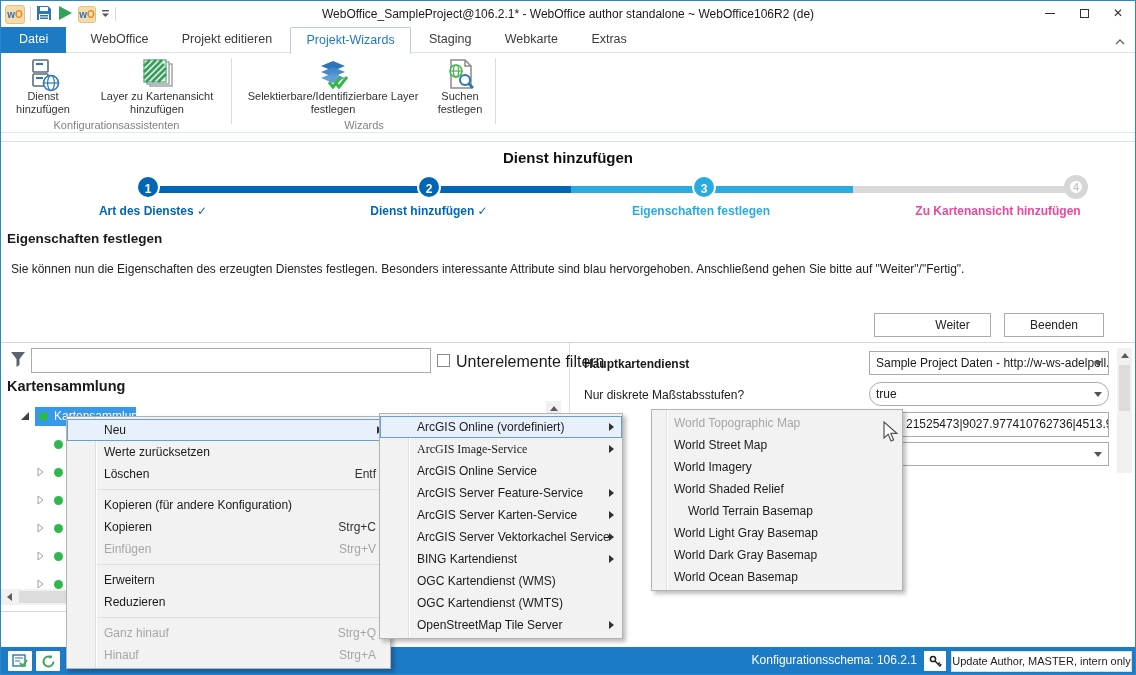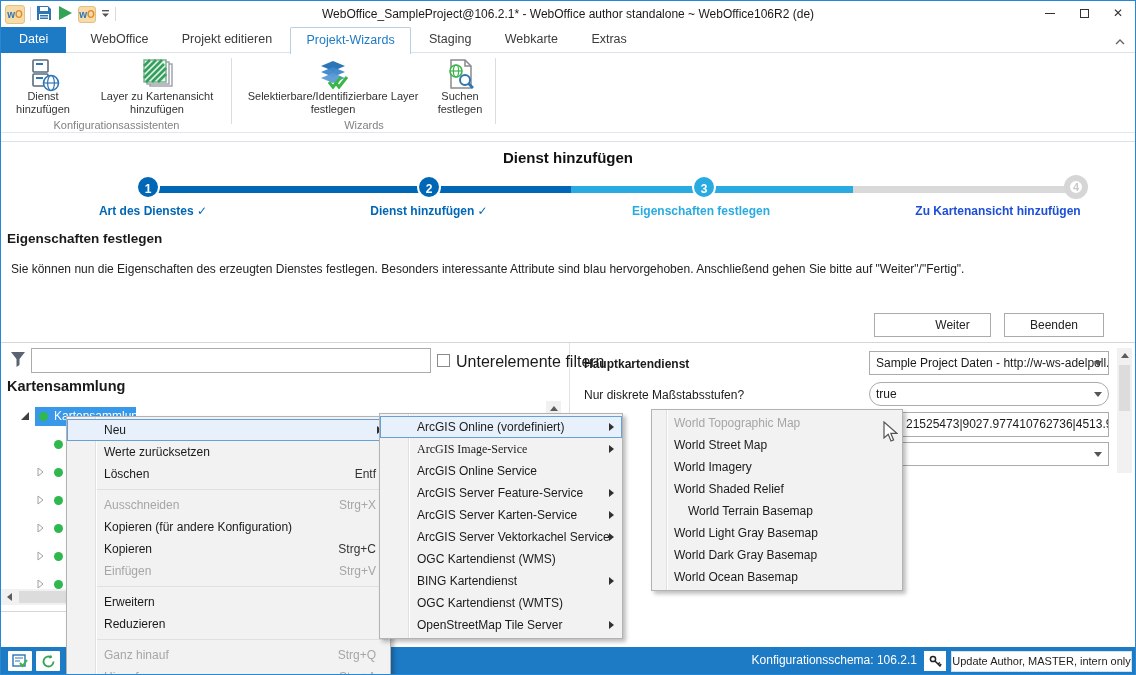--- a/index.html
+++ b/index.html
@@ -229,21 +229,21 @@
     <div class="pseg" style="left:147px;width:281px;background:#0067b6;"></div>
     <div class="pseg" style="left:428px;width:275px;background:linear-gradient(90deg,#0067b6 0 142px,#29abe2 142px);"></div>
     <div class="pseg" style="left:703px;width:372px;background:linear-gradient(90deg,#29abe2 0 149px,#d9d9d9 149px);"></div>
     <div class="pcircle" style="left:135px;background:#0067b6;">1</div>
     <div class="pcircle" style="left:416px;background:#0067b6;">2</div>
     <div class="pcircle" style="left:691px;background:#29abe2;">3</div>
     <div class="pcircle" style="left:1063px;background:#fff;border:6px solid #d6d6d6;color:#c9c9c9;line-height:12px;font-size:11px;">4</div>
     <div class="plabel" style="left:42px;color:#0067b6;">Art des Dienstes ✓</div>
     <div class="plabel" style="left:318px;color:#0067b6;">Dienst hinzufügen ✓</div>
     <div class="plabel" style="left:590px;color:#29abe2;">Eigenschaften festlegen</div>
-    <div class="plabel" style="left:887px;color:#1d4ed8;">Zu Kartenansicht hinzufügen</div>
+    <div class="plabel" style="left:887px;color:#ec4899;">Zu Kartenansicht hinzufügen</div>
   </div>
 
   <div class="sect-heading">Eigenschaften festlegen</div>
   <div class="sect-desc">Sie können nun die Eigenschaften des erzeugten Dienstes festlegen. Besonders interessante Attribute sind blau hervorgehoben. Anschließend gehen Sie bitte auf "Weiter"/"Fertig".</div>
 
   <div class="btn" style="left:873px;top:312px;width:117px;padding-left:40px;">Weiter</div>
   <div class="btn" style="left:1003px;top:312px;width:100px;">Beenden</div>
 
   <div class="hdivider" style="top:341px;"></div>
   <div class="vdivider" style="left:568px;top:342px;height:268px;"></div>
@@ -363,24 +363,20 @@
         <span class="sub-arrow"></span>
       </div>
     <div class="mitem">
         <span class="mlabel" style="padding-left:37px;">Werte zurücksetzen</span>
       </div>
     <div class="mitem">
         <span class="mlabel" style="padding-left:37px;">Löschen</span>
         <span class="mshort">Entf</span>
       </div>
     <div class="msep"></div>
-    <div class="mitem disabled">
-        <span class="mlabel" style="padding-left:37px;">Ausschneiden</span>
-        <span class="mshort">Strg+X</span>
-      </div>
     <div class="mitem">
         <span class="mlabel" style="padding-left:37px;">Kopieren (für andere Konfiguration)</span>
       </div>
     <div class="mitem">
         <span class="mlabel" style="padding-left:37px;">Kopieren</span>
         <span class="mshort">Strg+C</span>
       </div>
     <div class="mitem disabled">
         <span class="mlabel" style="padding-left:37px;">Einfügen</span>
         <span class="mshort">Strg+V</span>
@@ -423,25 +419,25 @@
       </div>
     <div class="mitem">
         <span class="mlabel" style="padding-left:37px;">ArcGIS Server Karten-Service</span>
         <span class="sub-arrow"></span>
       </div>
     <div class="mitem">
         <span class="mlabel" style="padding-left:37px;">ArcGIS Server Vektorkachel Service</span>
         <span class="sub-arrow"></span>
       </div>
     <div class="mitem">
+        <span class="mlabel" style="padding-left:37px;">BING Kartendienst</span>
+        <span class="sub-arrow"></span>
+      </div>
+    <div class="mitem">
         <span class="mlabel" style="padding-left:37px;">OGC Kartendienst (WMS)</span>
-      </div>
-    <div class="mitem">
-        <span class="mlabel" style="padding-left:37px;">BING Kartendienst</span>
-        <span class="sub-arrow"></span>
       </div>
     <div class="mitem">
         <span class="mlabel" style="padding-left:37px;">OGC Kartendienst (WMTS)</span>
       </div>
     <div class="mitem">
         <span class="mlabel" style="padding-left:37px;">OpenStreetMap Tile Server</span>
         <span class="sub-arrow"></span>
       </div>
   </div>
 

